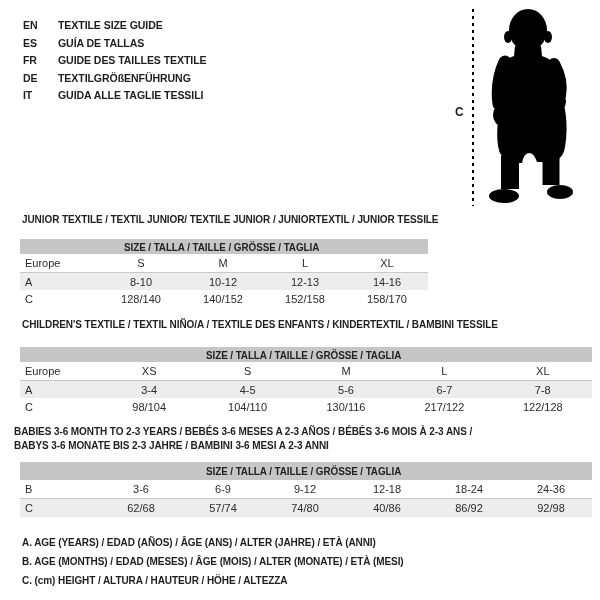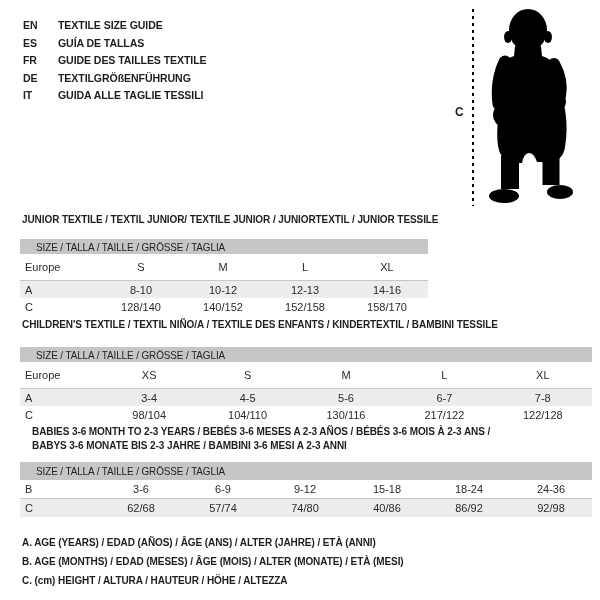--- a/index.html
+++ b/index.html
@@ -20,29 +20,29 @@
   .dotline{left:472px;top:9px;width:2px;height:197px;
     background:repeating-linear-gradient(to bottom,#000 0px,#000 3px,transparent 3px,transparent 7px);}
   .c-label{left:455px;top:105px;font-weight:bold;font-size:12px;}
   .baby-svg{left:481px;top:6px;}
 
   
   .sec-title{font-weight:bold;font-size:11.5px;letter-spacing:-0.1px;white-space:nowrap;
     transform:scaleX(0.87);transform-origin:0 0;}
   #t1-title{left:22px;top:213px;}
   #t2-title{left:22px;top:318px;}
-  #t3-title{left:32px;top:424px;line-height:14px;}
+  #t3-title{left:14px;top:424px;line-height:14px;}
 
   
   .size-table{position:absolute;border-collapse:collapse;table-layout:fixed;font-size:11px;}
   .size-table td{height:17px;text-align:center;padding:0;color:#2a2a2a;font-weight:normal;}
   .size-table td.lbl{text-align:left;padding-left:5px;}
-  .size-table tr.bar td{background:#c6c6c6;height:15px;text-align:left;padding-left:16px;color:#222;}
+  .size-table tr.bar td{background:#c6c6c6;height:15px;text-align:center;padding-left:16px;color:#222;font-weight:bold;}
   .bar-inner{display:inline-block;transform:scaleX(0.9);transform-origin:0 50%;white-space:nowrap;letter-spacing:-0.1px;}
-  .size-table tr.first td{border-bottom:1px solid #c8c8c8;height:26px;}
+  .size-table tr.first td{border-bottom:1px solid #c8c8c8;height:18px;}
   .size-table tr.alt td{background:#ededed;}
   .size-table tr.last td{height:18px;}
   .lblcol{width:80px;}
   #t1{left:20px;top:239px;width:408px;}
   #t2{left:20px;top:347px;width:572px;}
   #t3{left:20px;top:462px;width:572px;}
   #t3 td{height:18px;}
 
   
   .footnotes{left:22px;top:533px;font-weight:bold;font-size:11.5px;line-height:19px;
@@ -191,21 +191,21 @@
       </colgroup>
     <tbody>
         <tr class="bar">
       <td colspan="7"><span class="bar-inner">SIZE / TALLA / TAILLE / GRÖSSE / TAGLIA</span></td>
     </tr>
     <tr class="first">
       <td class="lbl">B</td>
       <td>3-6</td>
       <td>6-9</td>
       <td>9-12</td>
-      <td>15-18</td>
+      <td>12-18</td>
       <td>18-24</td>
       <td>24-36</td>
     </tr>
     <tr class="alt last">
       <td class="lbl">C</td>
       <td>62/68</td>
       <td>57/74</td>
       <td>74/80</td>
       <td>40/86</td>
       <td>86/92</td>

